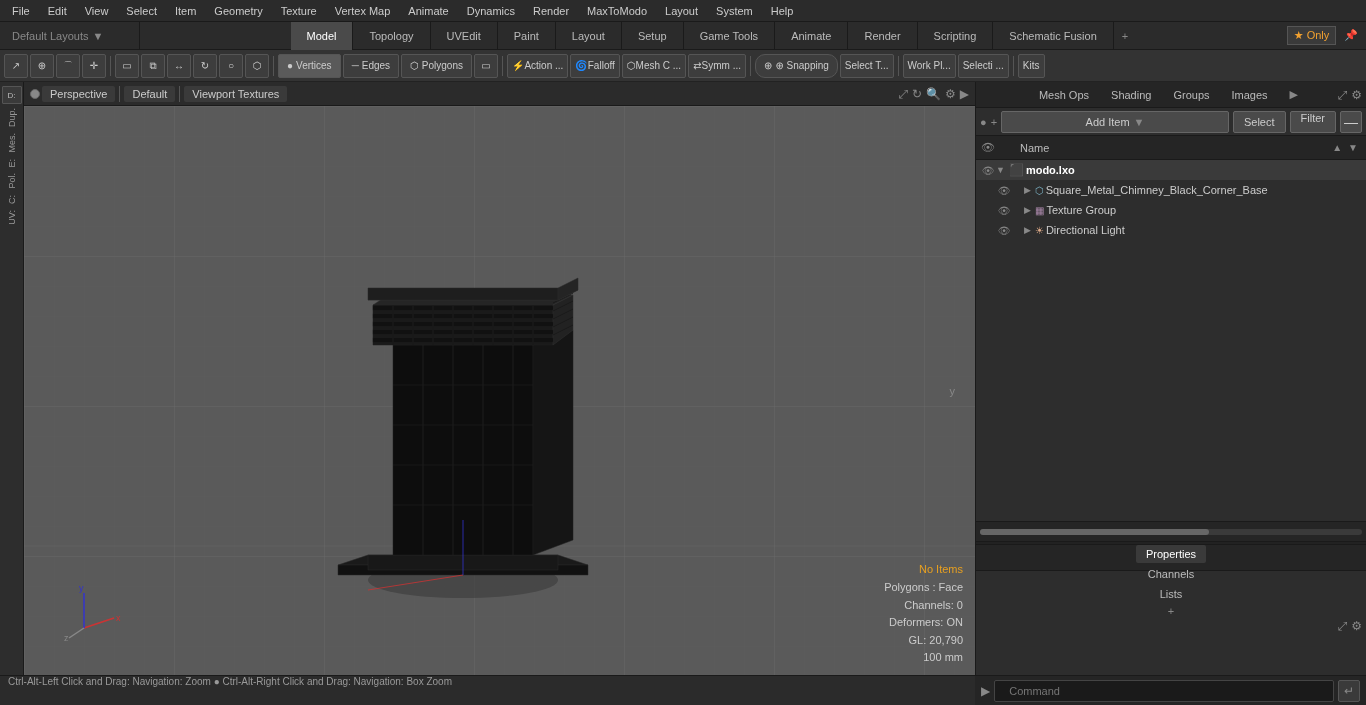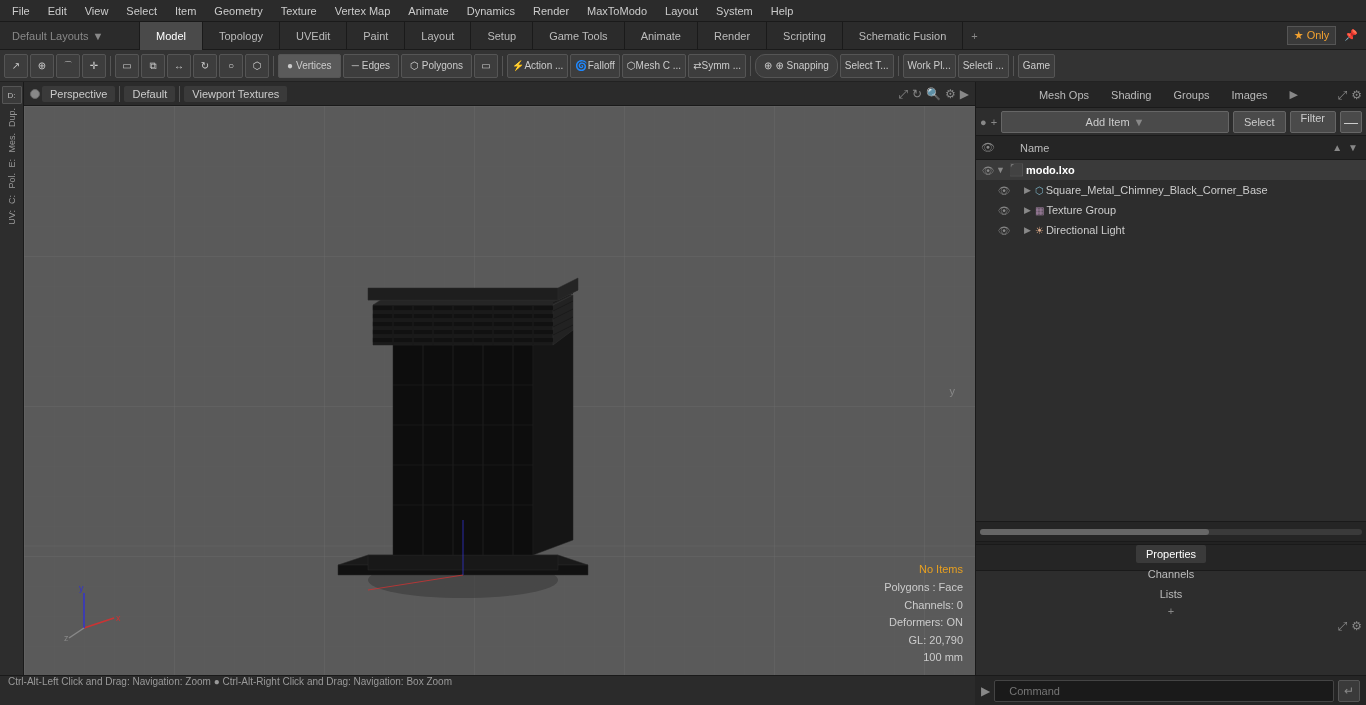--- a/index.html
+++ b/index.html
@@ -6,21 +6,21 @@
     body { width: 1366px; height: 705px; background: #3a3a3a; font-family: Arial, sans-serif; font-size: 11px; color: #ccc; overflow: hidden; }
 
     
     #menu-bar { display: flex; align-items: center; height: 22px; background: #2b2b2b; border-bottom: 1px solid #1a1a1a; padding: 0 4px; gap: 2px; }
     .menu-item { padding: 2px 8px; color: #ccc; cursor: pointer; font-size: 11px; }
 
     
     #layout-bar { display: flex; align-items: center; height: 28px; background: #2b2b2b; border-bottom: 1px solid #1a1a1a; }
     .layout-selector { display: flex; align-items: center; padding: 0 8px; height: 100%; color: #ccc; font-size: 11px; cursor: pointer; border-right: 1px solid #1a1a1a; min-width: 140px; }
     .layout-selector span { margin-left: 4px; color: #888; }
-    .layout-tabs { display: flex; align-items: center; flex: 1; }
+    .layout-tabs { display: flex; align-items: center; flex: 1; justify-content: center; }
     .layout-tab { padding: 4px 16px; height: 28px; display: flex; align-items: center; color: #bbb; font-size: 11px; cursor: pointer; border-right: 1px solid #1a1a1a; }
     .layout-tab.active { background: #4a4a4a; color: #fff; }
     .layout-tab-plus { padding: 4px 8px; color: #888; cursor: pointer; }
     .layout-right { display: flex; align-items: center; margin-left: auto; padding-right: 4px; gap: 4px; }
     .star-only { color: #f0a030; font-size: 11px; padding: 2px 6px; background: #3a3a3a; border: 1px solid #555; cursor: pointer; }
     .layout-pin { color: #888; cursor: pointer; padding: 2px 4px; }
 
     
     #toolbar { display: flex; align-items: center; height: 32px; background: #333; border-bottom: 1px solid #222; padding: 0 4px; gap: 2px; }
     .tb-btn { display: flex; align-items: center; justify-content: center; height: 24px; min-width: 24px; padding: 0 4px; background: #3d3d3d; border: 1px solid #555; border-radius: 2px; color: #ccc; font-size: 10px; cursor: pointer; }
@@ -199,21 +199,21 @@
     </div>
   <div class="tb-separator"></div>
   <div class="tb-btn">
       <span>Work Pl...</span>
     </div>
   <div class="tb-btn">
       <span>Selecti ...</span>
     </div>
   <div class="tb-separator"></div>
   <div class="tb-btn">
-      <span>Game</span>
+      <span>Kits</span>
     </div>
 </div>
 
 <div id="left-sidebar">
   <div class="left-btn">D:</div>
   <div class="left-label">Dup.</div>
   <div class="left-label">Mes.</div>
   <div class="left-label">E:</div>
   <div class="left-label">Pol.</div>
   <div class="left-label">C:</div>

